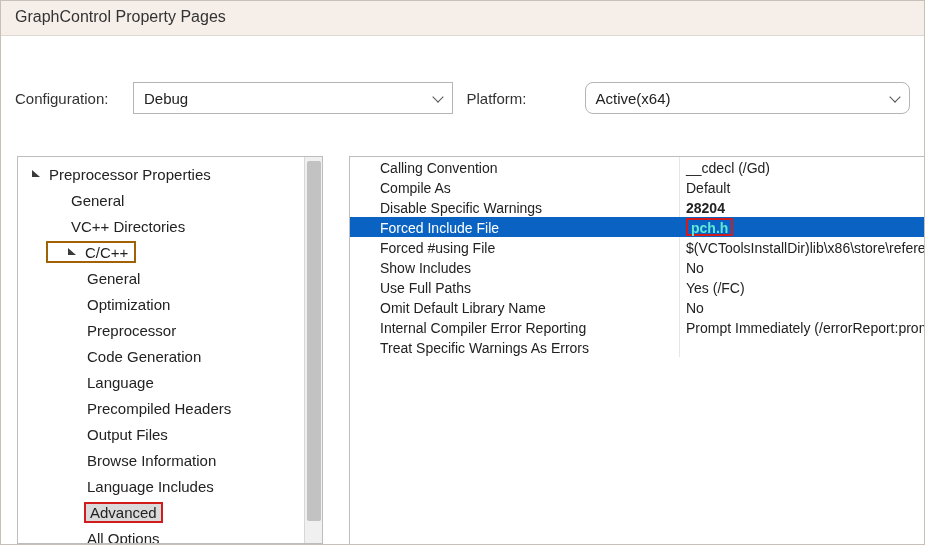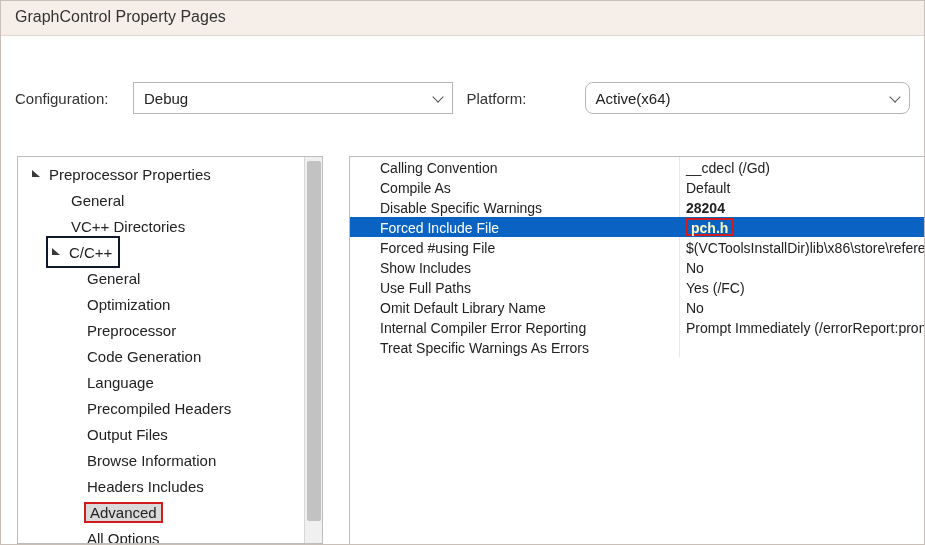--- a/index.html
+++ b/index.html
@@ -109,25 +109,25 @@
     align-items: center; justify-content: center;
     margin-right: 2px;
     position: relative;
   }
   .node .label { padding: 1px 3px; }
   .indent0 { padding-left: 6px; }
   .indent1 { padding-left: 28px; }
   .indent2 { padding-left: 44px; }
   .sel .label { background: #dadada; }
   .node .redbox-wrap {
-    border: 2px solid #0f172a;
+    border: 2px solid #a16207;
     display: inline-flex;
     align-items: center;
-    padding: 0 3px 0 0;
-    height: 32px;
+    padding: 0 3px 0 16px;
+    height: 22px;
   }
   
   .gridwrap {
     flex: 1;
     margin-left: 26px;
     border: 1px solid #bdbdbd;
     border-right: none;
     border-bottom: none;
     overflow: hidden;
   }
@@ -164,21 +164,21 @@
   .grow.sel .gcell-name { border-right-color: #0a63c2; }
   .bold { font-weight: 600; }
   .val-redbox {
     border: 2px solid #d21b1b;
     padding: 0 3px;
     font-weight: 600;
     display: inline-block;
     line-height: 16px;
     height: 18px;
     margin-top: -1px;
-    color: #fef9c3;
+    color: #5eead4;
   }
 </style>
 </head>
 <body>
 
 <div class="dialog">
 
   <div class="titlebar">GraphControl Property Pages</div>
 
   <div class="cfgbar">
@@ -277,21 +277,21 @@
                     </li>
                     <li>
                       <div class="node indent2">
                         <span class="exp"></span>
                         <span class="label">Browse Information</span>
                       </div>
                     </li>
                     <li>
                       <div class="node indent2">
                         <span class="exp"></span>
-                        <span class="label">Headers Includes</span>
+                        <span class="label">Language Includes</span>
                       </div>
                     </li>
                     <li>
                       <div class="node indent2 sel">
                         <span class="exp"></span>
                         <span class="label" style="border: 2px solid rgb(210, 27, 27); padding: 0px 4px;">Advanced</span>
                       </div>
                     </li>
                     <li>
                       <div class="node indent2">

